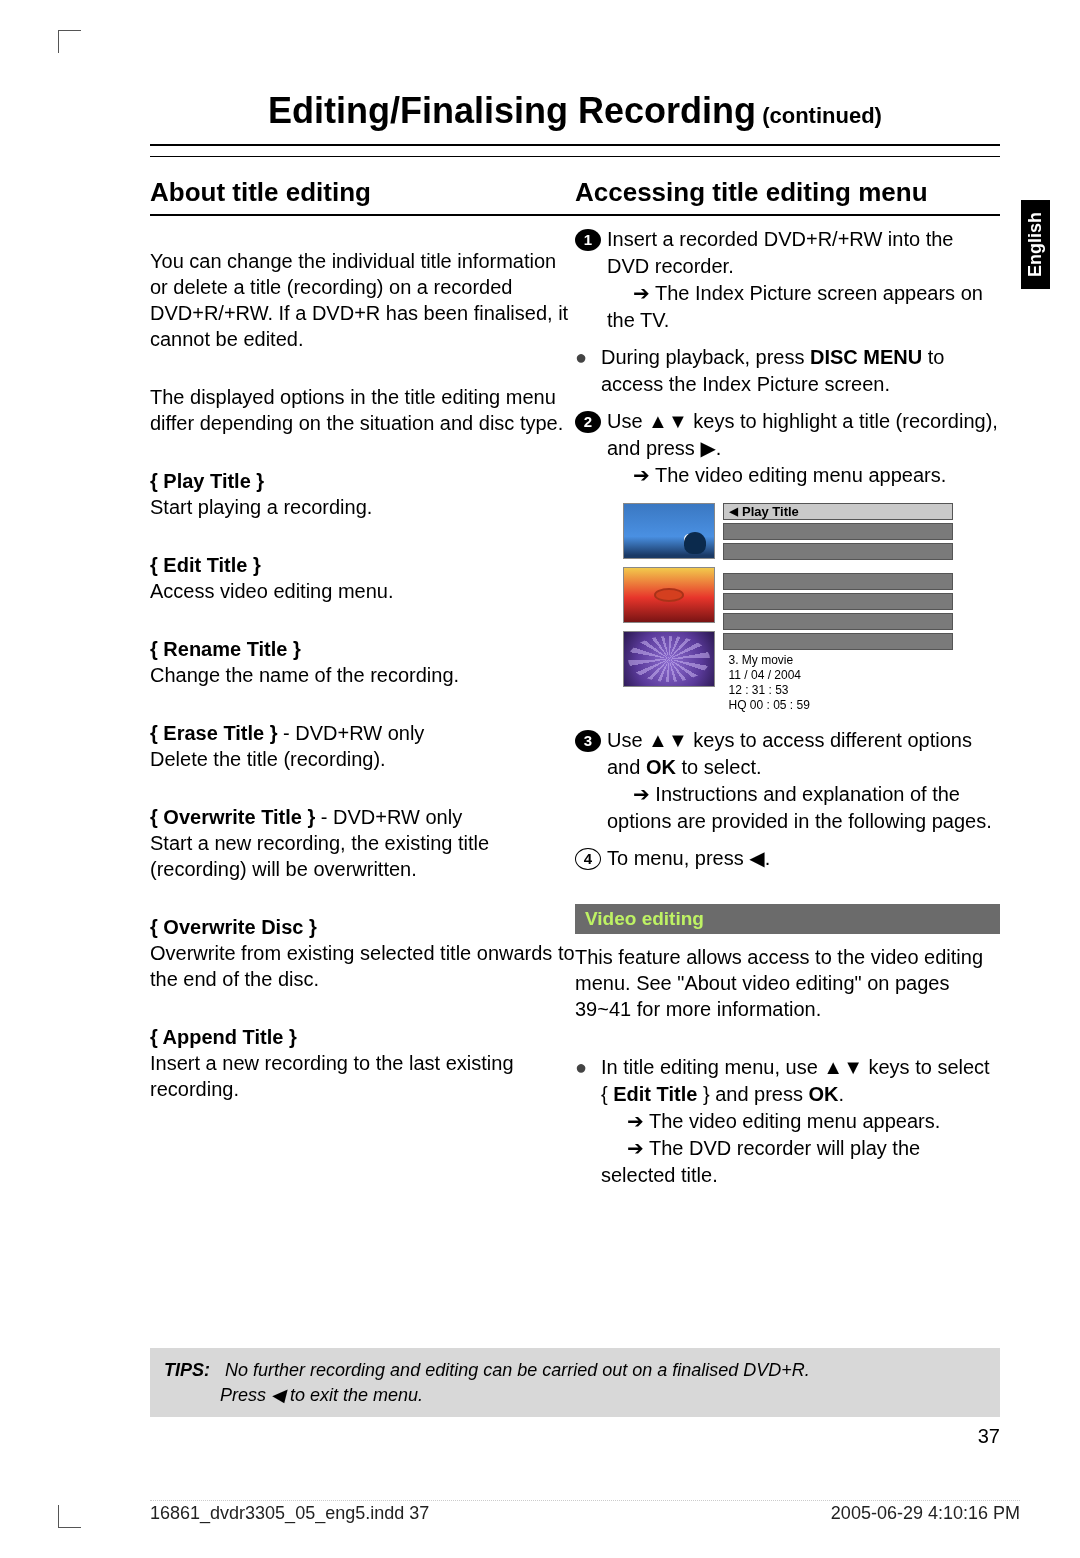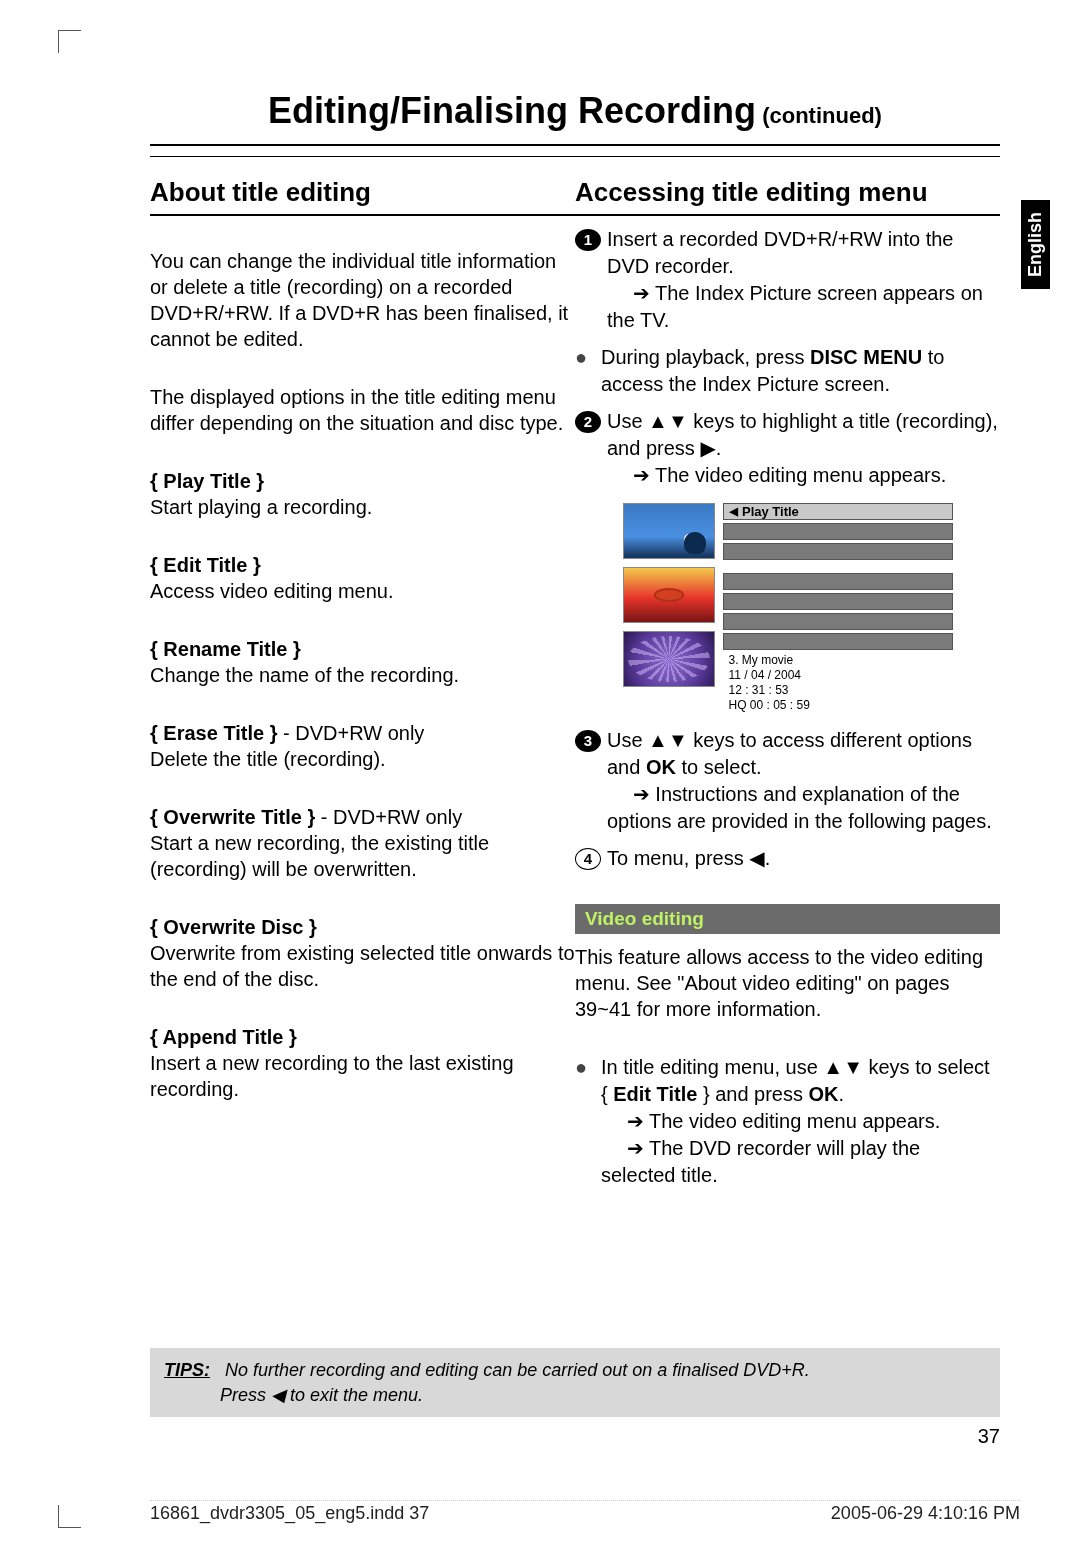--- a/index.html
+++ b/index.html
@@ -145,21 +145,21 @@
     padding: 12px 4px;
   }
   .tips-box {
     background: #d8d8d8;
     padding: 10px 14px;
     font-size: 18px;
     line-height: 1.35;
     margin-top: 12px;
     font-style: italic;
   }
-  .tips-box b { font-style: italic; text-decoration: underline; }
+  .tips-box b { font-style: italic; }
   .tips-box .nonital { font-style: normal; }
   .page-num {
     text-align: right;
     font-size: 20px;
     margin-top: 8px;
   }
   .footer {
     position: absolute;
     left: 150px;
     right: 60px;

